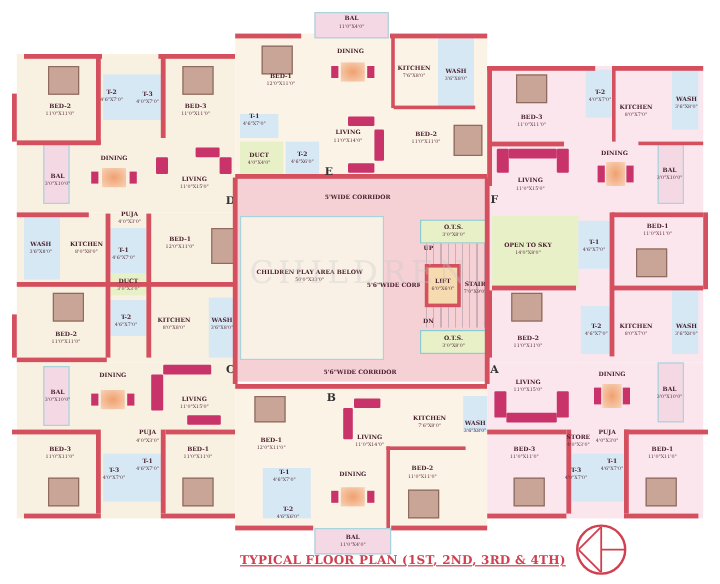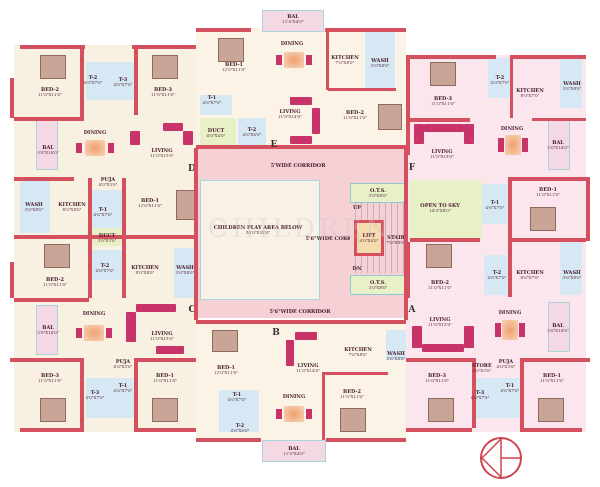--- a/index.html
+++ b/index.html
@@ -264,20 +264,21 @@
   <div class="lbl" style="left:506px;top:364px;"><span>PUJA</span><span class="sz">4'0"X3'0"</span></div>
   <div class="lbl" style="left:482px;top:368px;"><span>STORE</span><span class="sz">4'0"X3'0"</span></div>
   <div class="lbl" style="left:552px;top:378px;"><span>BED-1</span><span class="sz">11'0"X11'0"</span></div>
   <div class="letter" style="left:412px;top:309px;">A</div>
 
   <div class="wall" style="left:194px;top:148px;width:4px;height:172px;"></div>
   <div class="wall" style="left:404px;top:148px;width:4px;height:172px;"></div>
 
   <div class="lbl" style="left:300px;top:228px;font-size:26px;color:rgba(200,200,200,0.35);font-weight:normal;letter-spacing:4px;">CHILDREN</div>
 
+  <div class="title">TYPICAL FLOOR PLAN (1ST, 2ND, 3RD &amp; 4TH)</div>
 
   <div class="compass">
     <svg width="38" height="38" viewBox="0 0 38 38">
       <line x1="19" y1="0" x2="0" y2="19" stroke="#d0404f" stroke-width="1.5"></line>
       <line x1="0" y1="19" x2="19" y2="38" stroke="#d0404f" stroke-width="1.5"></line>
       <line x1="19" y1="0" x2="19" y2="38" stroke="#d0404f" stroke-width="1.5"></line>
       <line x1="19" y1="19" x2="38" y2="19" stroke="#d0404f" stroke-width="1.5"></line>
     </svg>
   </div>
 </div>

